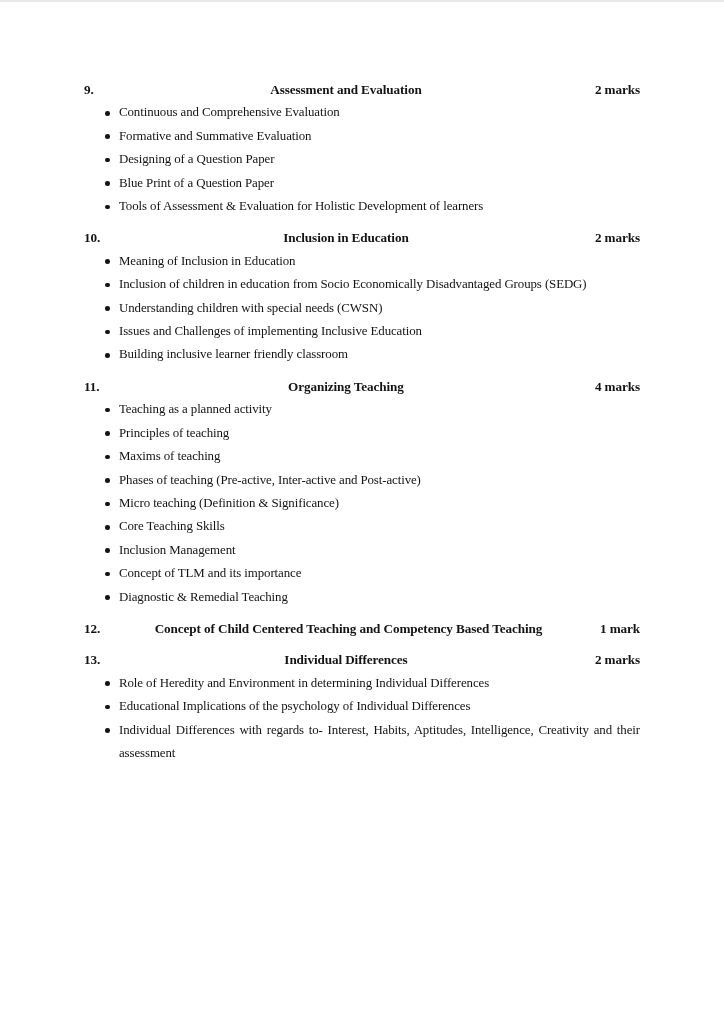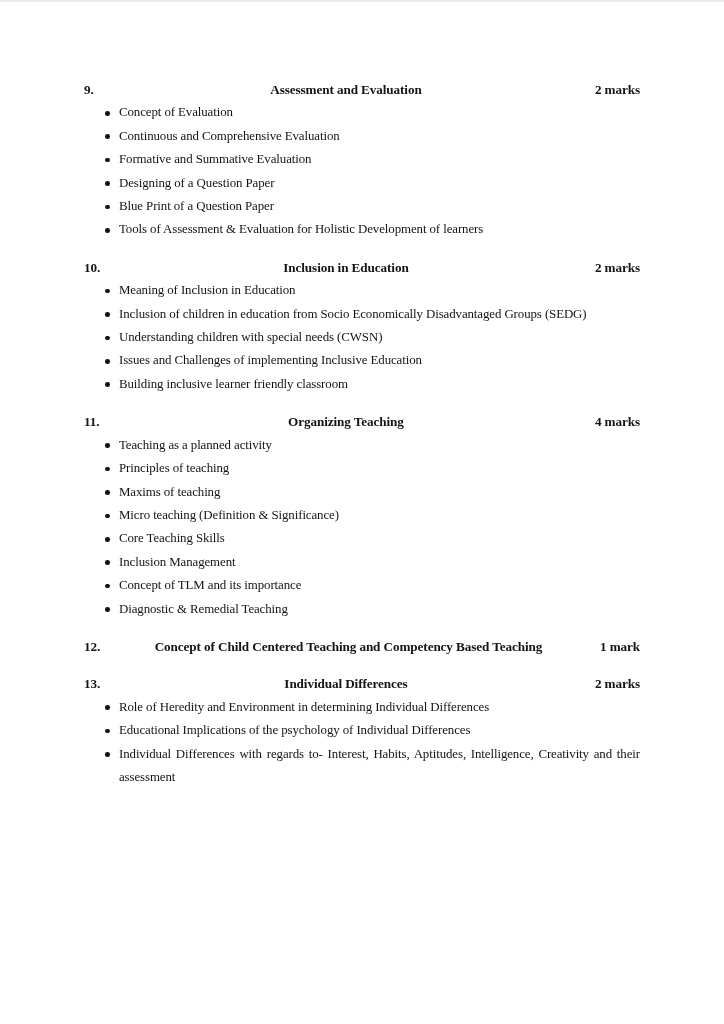--- a/index.html
+++ b/index.html
@@ -23,21 +23,21 @@
     height: 2px;
     background: #e9e9e9;
   }
   .content {
     padding: 78px 84px 0 84px;
     font-size: 12.9px;
     letter-spacing: -0.1px;
     line-height: 23.4px;
   }
   .section {
-    margin-top: 14px;
+    margin-top: 8px;
   }
   .section:first-child {
     margin-top: 0;
   }
   .sec-head {
     display: flex;
     align-items: flex-start;
     font-weight: bold;
     font-size: 13.2px;
   }
@@ -85,21 +85,20 @@
 
 <main class="content">
   <div id="sections">
   <section class="section">
     <div class="sec-head">
       <span class="sec-num">9.</span>
       <span class="sec-title">Assessment and Evaluation</span>
       <span class="sec-marks">2 marks</span>
     </div>
     <ul class="bullets">
-          <li>Concept of Evaluation</li>
           <li>Continuous and Comprehensive Evaluation</li>
           <li>Formative and Summative Evaluation</li>
           <li>Designing of a Question Paper</li>
           <li>Blue Print of a Question Paper</li>
           <li>Tools of Assessment &amp; Evaluation for Holistic Development of learners</li>
         </ul>
   </section>
 
   <section class="section">
     <div class="sec-head">
@@ -119,20 +118,21 @@
   <section class="section">
     <div class="sec-head">
       <span class="sec-num">11.</span>
       <span class="sec-title">Organizing Teaching</span>
       <span class="sec-marks">4 marks</span>
     </div>
     <ul class="bullets">
           <li>Teaching as a planned activity</li>
           <li>Principles of teaching</li>
           <li>Maxims of teaching</li>
+          <li>Phases of teaching (Pre-active, Inter-active and Post-active)</li>
           <li>Micro teaching (Definition &amp; Significance)</li>
           <li>Core Teaching Skills</li>
           <li>Inclusion Management</li>
           <li>Concept of TLM and its importance</li>
           <li>Diagnostic &amp; Remedial Teaching</li>
         </ul>
   </section>
 
   <section class="section">
     <div class="sec-head">

